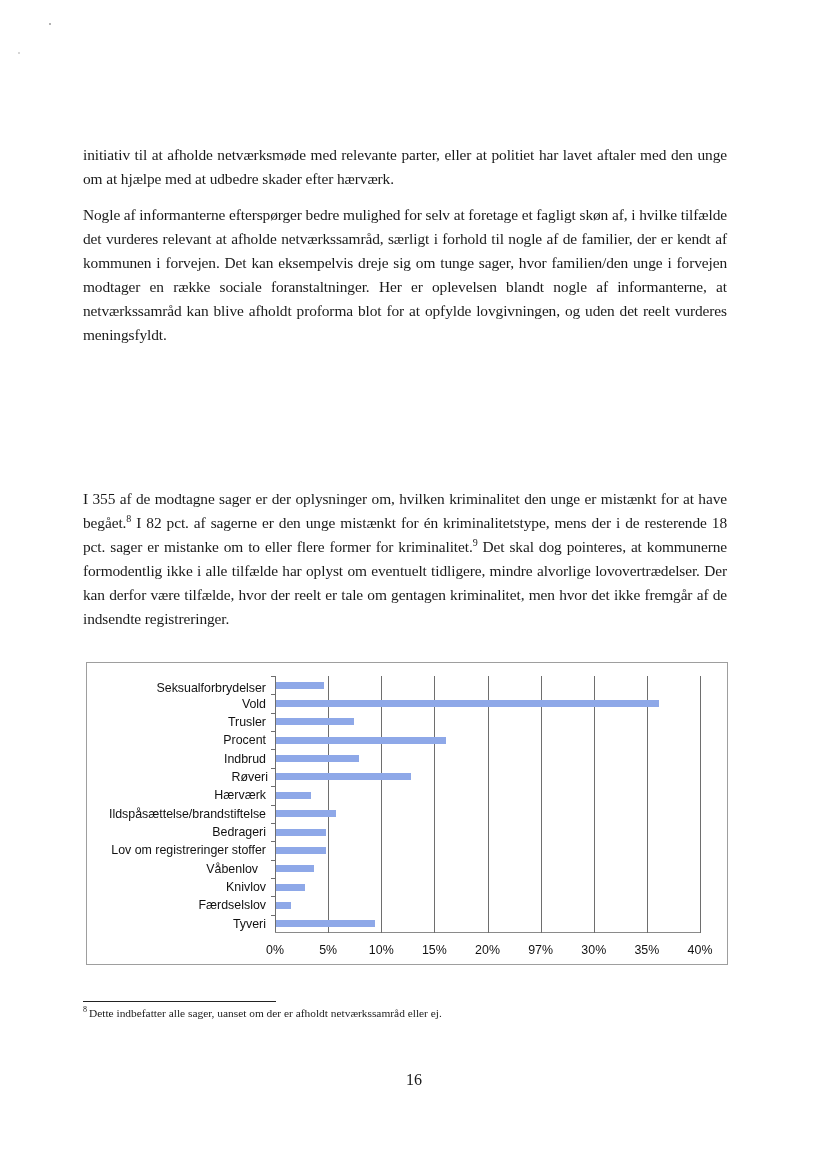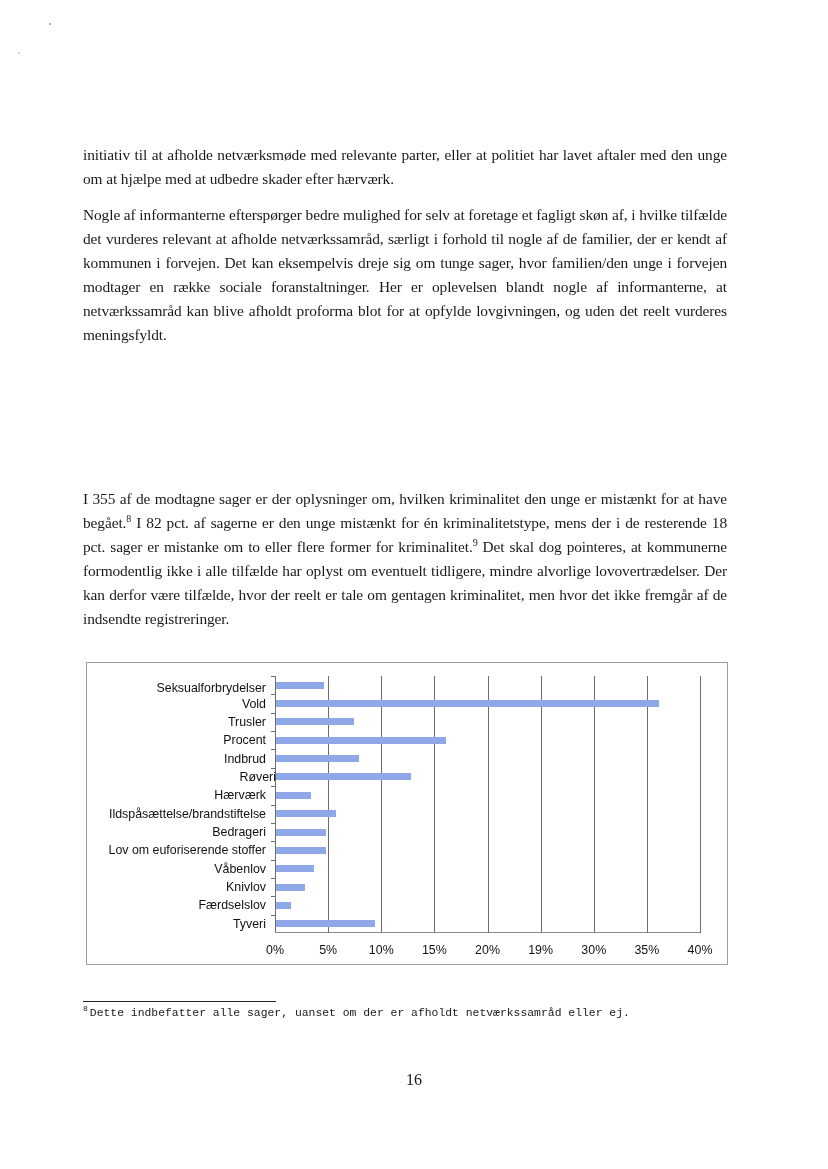--- a/index.html
+++ b/index.html
@@ -48,21 +48,21 @@
       white-space: nowrap;
     }
     .tick-label {
       position: absolute; top: 943px; width: 40px; margin-left: -20px; text-align: center;
       font-family: "Liberation Sans", sans-serif; font-size: 12.4px; line-height: 14px; color: #111;
     }
 
     .fn-rule { position: absolute; left: 83px; top: 1001px; width: 193px; height: 1px; background: #222; }
     .footnote {
       position: absolute; left: 83px; width: 640px;
-      font-size: 11.4px; line-height: 15px; font-family: Liberation Mono, monospace;
+      font-size: 11.4px; line-height: 15px;
     }
     .footnote sup { font-size: 8px; vertical-align: super; line-height: 0; margin-right: 2px; }
 
     .page-number {
       position: absolute; left: 394px; top: 1071px; width: 40px; text-align: center;
       font-size: 16px; line-height: 18px;
     }
   </style>
 </head>
 <body>
@@ -122,37 +122,37 @@
       <div class="bar" title="Færdselslov: 1.4%" style="top: 226px; width: 14.875px; background: rgb(142, 168, 232);"></div>
       <div class="ytick" style="top: 239px;"></div>
       <div class="bar" title="Andet: 9.3%" style="top: 244px; width: 98.8125px; background: rgb(142, 168, 232);"></div>
     </div>
   <div id="cat-labels">
       <div class="cat-label" style="left: 46px; right: auto; top: 645px; margin-top: 36px;">Seksualforbrydelser</div>
       <div class="cat-label" style="left: 46px; right: auto; top: 696.536px;">Vold</div>
       <div class="cat-label" style="left: 46px; right: auto; top: 714.893px;">Trusler</div>
       <div class="cat-label" style="left: 46px; right: auto; top: 733.25px;">Procent</div>
       <div class="cat-label" style="left: 46px; right: auto; top: 751.607px;">Indbrud</div>
-      <div class="cat-label" style="left: 56px; right: auto; top: 769.964px;">Røveri</div>
+      <div class="cat-label" style="left: 48px; right: auto; top: 769.964px;">Røveri</div>
       <div class="cat-label" style="left: 46px; right: auto; top: 788.321px;">Hærværk</div>
       <div class="cat-label" style="left: 46px; right: auto; top: 806.679px;">Ildspåsættelse/brandstiftelse</div>
       <div class="cat-label" style="left: 46px; right: auto; top: 825.036px;">Bedrageri</div>
-      <div class="cat-label" style="left: 46px; right: auto; top: 843.393px;">Lov om euforiserende stoffer</div>
-      <div class="cat-label" style="left: 46px; right: auto; top: 861.75px;">Våbenlov</div>
+      <div class="cat-label" style="left: 46px; right: auto; top: 843.393px;">Lov om registreringer stoffer</div>
+      <div class="cat-label" style="left: 38px; right: auto; top: 861.75px;">Våbenlov</div>
       <div class="cat-label" style="left: 46px; right: auto; top: 880.107px;">Knivlov</div>
       <div class="cat-label" style="left: 46px; right: auto; top: 898.464px;">Færdselslov</div>
       <div class="cat-label" style="left: 46px; right: auto; top: 916.821px;">Tyveri</div>
     </div>
   <div id="tick-labels">
       <div class="tick-label" style="left: 275px;">0%</div>
       <div class="tick-label" style="left: 328.125px;">5%</div>
       <div class="tick-label" style="left: 381.25px;">10%</div>
       <div class="tick-label" style="left: 434.375px;">15%</div>
       <div class="tick-label" style="left: 487.5px;">20%</div>
-      <div class="tick-label" style="left: 540.625px;">19%</div>
+      <div class="tick-label" style="left: 540.625px;">97%</div>
       <div class="tick-label" style="left: 593.75px;">30%</div>
       <div class="tick-label" style="left: 646.875px;">35%</div>
       <div class="tick-label" style="left: 700px;">40%</div>
     </div>
 
   <div class="fn-rule"></div>
   <div class="footnote" style="top:1006px;">
     <sup>8</sup><span>Dette indbefatter alle sager, uanset om der er afholdt netværkssamråd eller ej.</span>
   </div>
 

